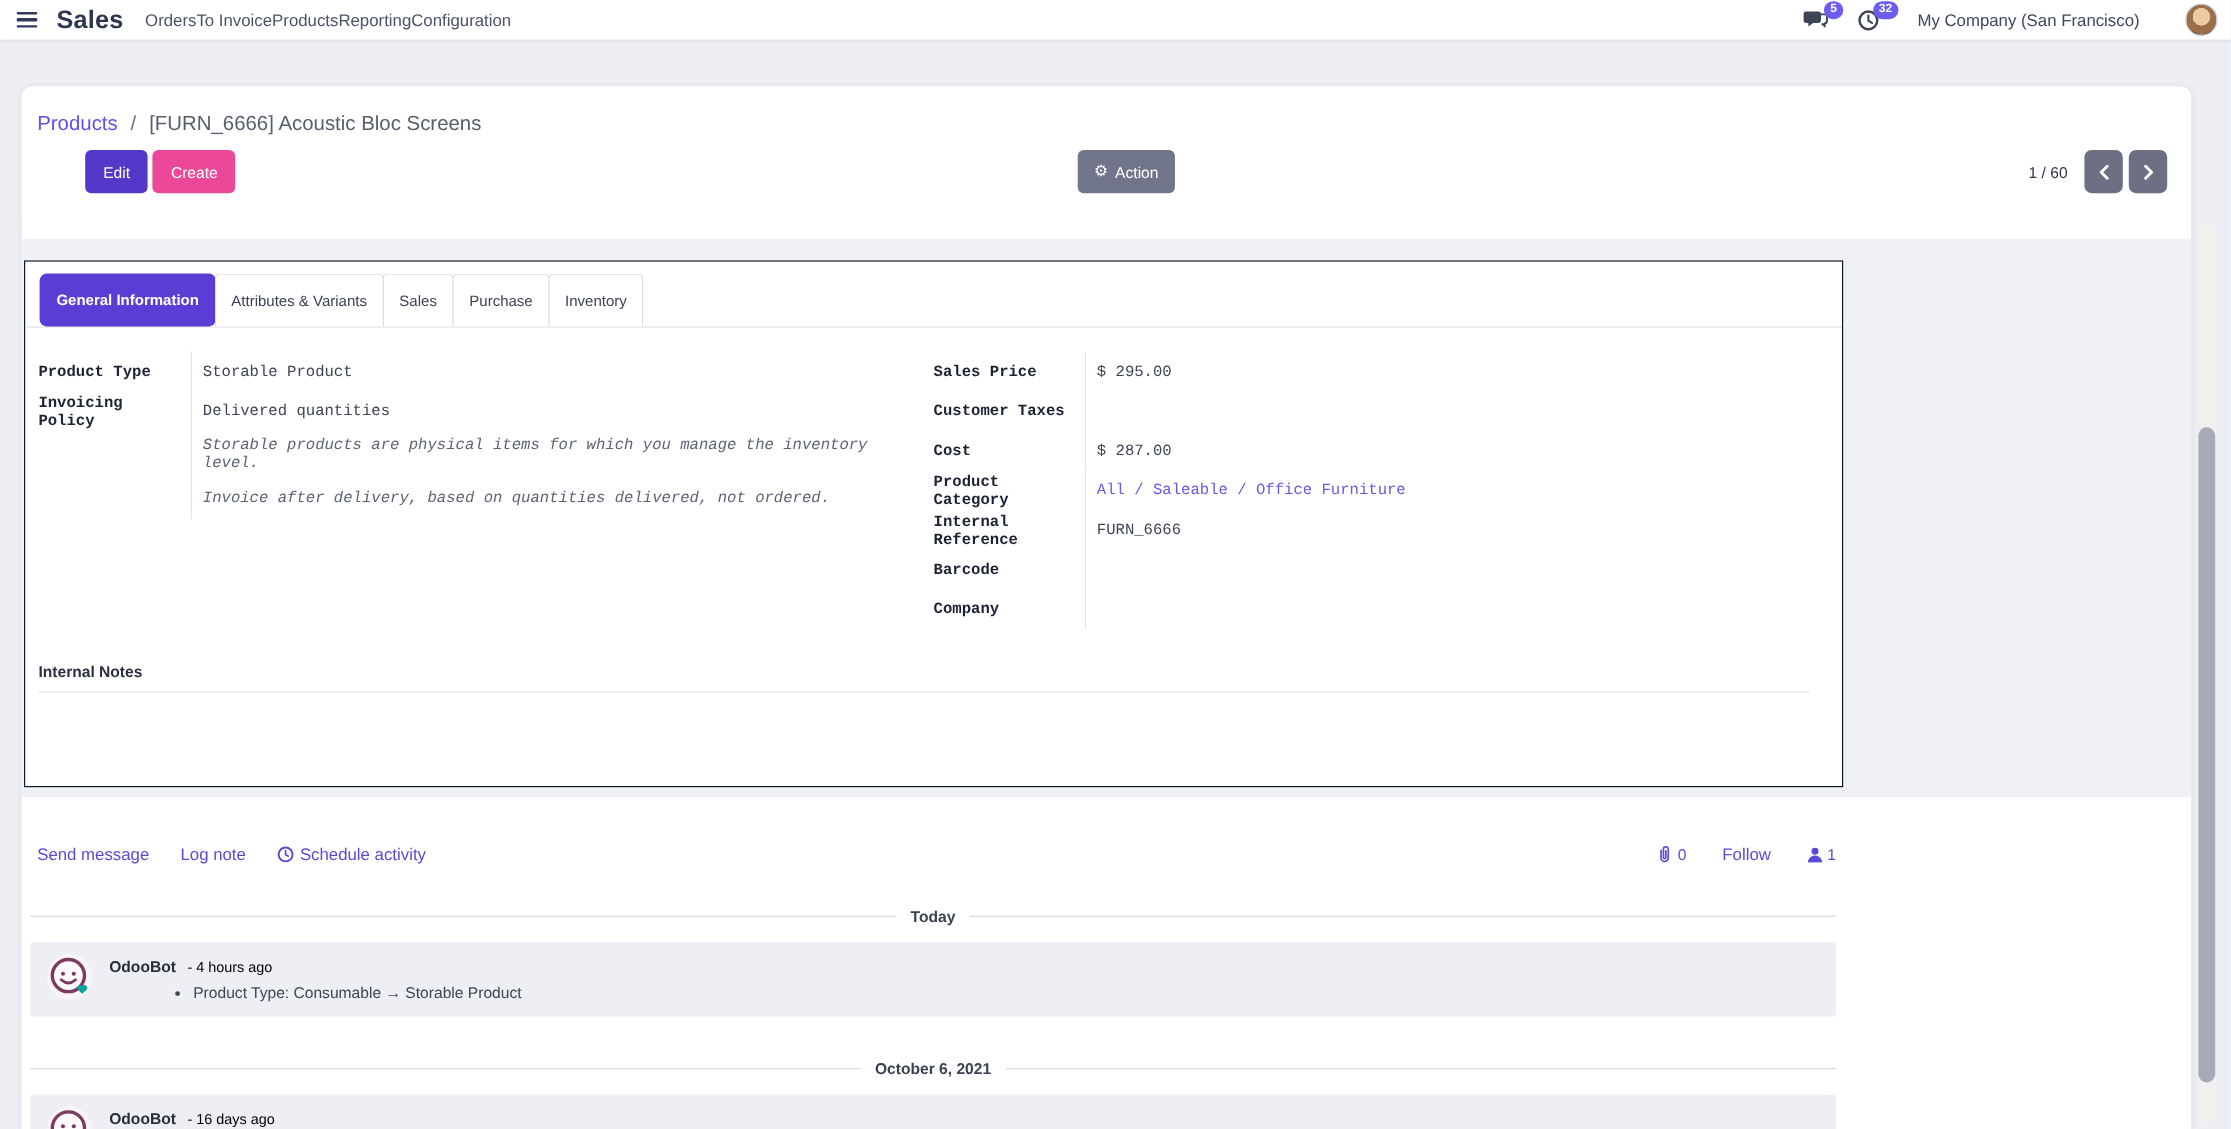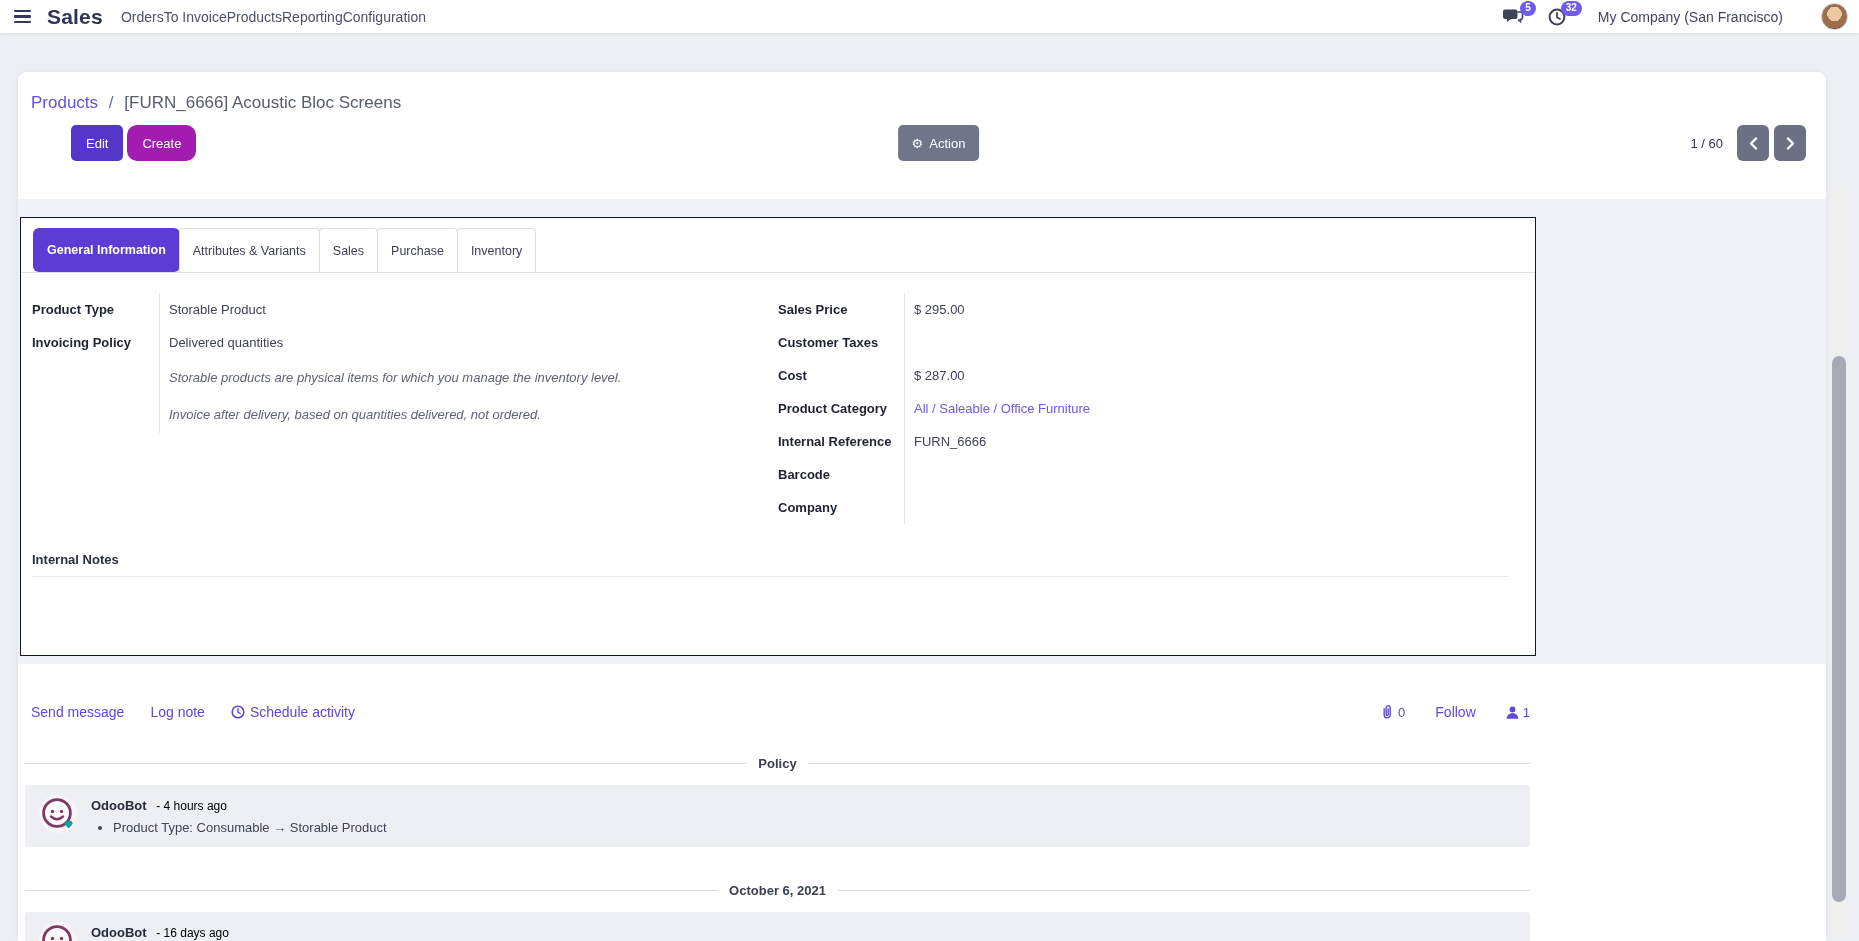--- a/index.html
+++ b/index.html
@@ -41,37 +41,37 @@
     display:flex; flex-direction:column; overflow:hidden;gap:20px;
   }
   .control-panel { padding:21px 20px 18px 13px; background:#fff; }
   .breadcrumb { font-size:17px; margin-bottom:12px; }
   .breadcrumb .bc-link { color:#6151e6; cursor:pointer; text-decoration:none; }
   .breadcrumb .bc-sep { color:#6b7183; margin:0 6px; }
   .breadcrumb .bc-current { color:#565d6d; }
   .cp-row { display:flex; align-items:flex-end; position:relative; height:36px;margin-left:40px; }
   .btn { border:none; cursor:pointer; font-family:inherit; font-size:13px; border-radius:5px; height:36px; display:inline-flex; align-items:center; justify-content:center; }
   .btn-primary { background:#5436c9; color:#fff; padding:0 15px; }
-  .btn-secondary { background:#a21caf; color:#fff; padding:0 15px; margin-left:4px;border-radius:10px; }
+  .btn-secondary { background:#ec4899; color:#fff; padding:0 15px; margin-left:4px; }
   .btn-action { position:absolute; left:50%; transform:translateX(-50%); background:#71758a; color:#fff; padding:0 14px; gap:6px; }
   .gear-glyph { font-family:"DejaVu Sans", sans-serif; font-size:13px; line-height:1; }
   .pager { margin-left:auto; display:flex; align-items:center; }
   .pager-count { font-size:13px; color:#2f3546; margin-right:14px; }
   .pager-btn { width:32px; height:36px; background:#6d7083; border:none; border-radius:6px; cursor:pointer; display:flex; align-items:center; justify-content:center; }
   .pager-btn + .pager-btn { margin-left:5px; }
 
   
   .content { flex:1; background:#f0f1f6; display:flex; flex-direction:column; overflow:hidden; }
   .sheet { margin:18px 0 0 2px; width:1516px; background:#fff; border:1px solid #0f172a; }
   .tabs { display:flex; padding:10px 0 0 12px; border-bottom:1px solid #dcdee3; }
   .tab { height:44px; display:flex; align-items:center; padding:0 13px; font-size:12.5px; color:#3c4254; cursor:pointer; white-space:nowrap; }
   .tab.active { background:#5b3cd4; color:#fff; font-weight:700; border-radius:6px; margin-bottom:-1px; padding:0 14px; }
   .tab.inactive { background:#fff; border:1px solid #dcdee3; border-bottom:none; border-radius:4px 4px 0 0; margin-left:-1px; }
 
-  .form { display:flex; padding:20px 16px 0 11px; }
+  .form { display:flex; padding:20px 16px 0 11px;font-family:Liberation Mono, monospace; }
   .fcol { display:grid; align-content:start; }
   .fcol-left  { width:714px; margin-right:32px; grid-template-columns:127px 1fr; }
   .fcol-right { width:716px; grid-template-columns:126px 1fr; }
   .fcell { min-height:33px; display:flex; align-items:center; font-size:13px; }
   .flabel { font-weight:700; color:#1d2334; padding-right:8px; }
   .fvalue { border-left:1px solid #e2e4e9; padding-left:9px; color:#3e4456; }
   .fvalue.italic { font-style:italic; color:#5d6374; min-height:37px; }
   .fvalue a { color:#6a58e6; text-decoration:none; cursor:pointer; }
 
   .notes { margin:28px 27px 0 11px; }
@@ -85,21 +85,21 @@
   .follow-zone { margin-left:auto; display:flex; align-items:center; gap:30px; font-size:13px; }
   .follow-item { display:flex; align-items:center; gap:4px; cursor:pointer; color:#5b49d8; }
   .divider { display:flex; align-items:center; gap:12px; margin-top:36px; width:1505px; font-size:13px; font-weight:700; color:#3a4150; }
   .divider .line { flex:1; height:1px; background:#d8dade; }
   .message { margin-top:14px; width:1505px; background:#edeff4; border-radius:3px; padding:10px 14px 12px; display:flex; gap:14px; }
   .bot-avatar { width:38px; height:38px; border-radius:50%; background:#faf4f8; flex:0 0 38px; }
   .msg-head { font-size:13px; padding-top:3px; }
   .msg-author { font-weight:700; color:#262c3c; }
   .msg-time { font-size:12px; color:#000000; margin-left:6px; }
   .msg-body { margin:7px 0 0 22px; }
-  .msg-body li { font-size:13px; color:#3f4556; margin-top:3px; }
+  .msg-body li { font-size:13px; color:#3f4556; margin-top:3px;margin-left:48px; }
 
   
   .scrollbar { position:absolute; top:186px; right:13px; bottom:3px; width:14px; background:#f0f0ee; border-radius:7px; }
   .scroll-thumb { position:absolute; left:0; right:0; top:170px; height:546px; background:#a7aab6; border-radius:7px; cursor:pointer; }
 
   svg { display:block; }
 </style>
 </head>
 <body>
 
@@ -246,21 +246,21 @@
               <circle cx="6.5" cy="3.4" r="2.9" fill="#5b49d8"></circle>
               <path d="M0.6 12.8a5.9 5.9 0 0 1 11.8 0z" fill="#5b49d8"></path>
             </svg>
             <span>1</span>
           </div>
         </div>
       </div>
 
       <div class="divider">
         <div class="line"></div>
-        <span>Policy</span>
+        <span>Today</span>
         <div class="line"></div>
       </div>
 
       <div class="message">
         <div class="bot-avatar">
           <svg width="38" height="38" viewBox="0 0 38 38">
             <circle cx="18" cy="18" r="13.4" fill="#fdf9fc" stroke="#7c3a62" stroke-width="2.8"></circle>
             <circle cx="13.5" cy="16.5" r="1.7" fill="#7c3a62"></circle>
             <circle cx="22.5" cy="16.5" r="1.7" fill="#7c3a62"></circle>
             <path d="M12 21.5q6 5.4 12 0" fill="none" stroke="#7c3a62" stroke-width="2.4" stroke-linecap="round"></path>

